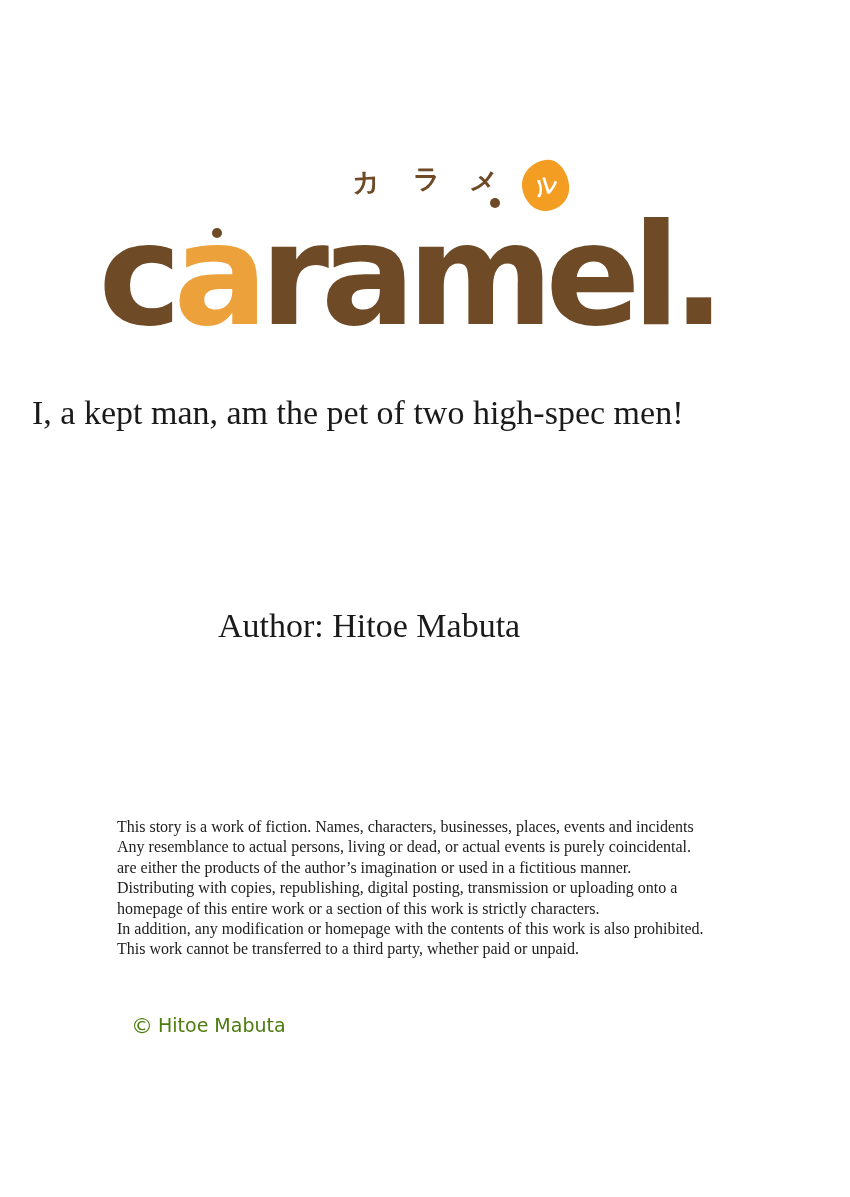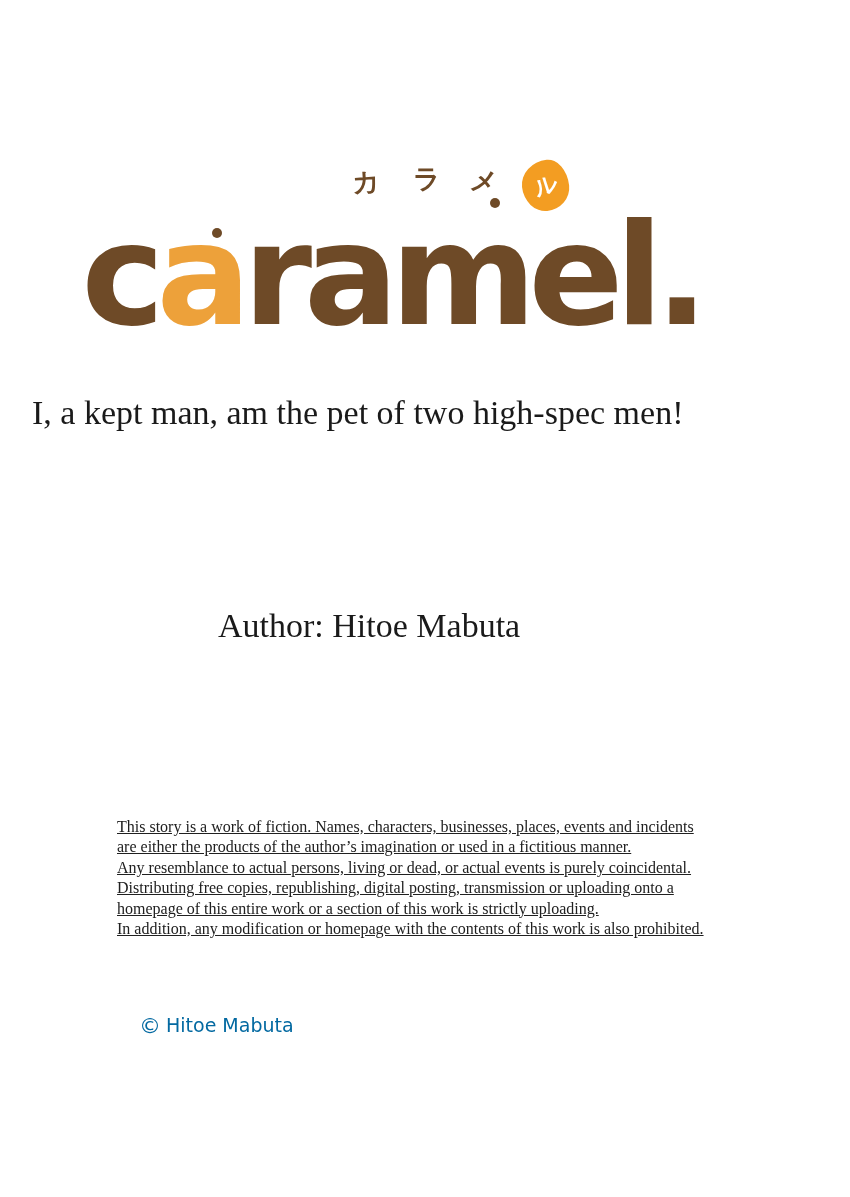--- a/index.html
+++ b/index.html
@@ -37,21 +37,21 @@
     border-radius:58% 42% 52% 48% / 48% 55% 45% 52%;
     transform:rotate(-6deg);
     display:flex;align-items:center;justify-content:center;
   }
   .blob .ru{
     font-family:"DejaVu Sans", sans-serif;font-weight:bold;
     font-size:23px;line-height:1;color:var(--blob_text);
     transform:rotate(-12deg);
   }
   .wordmark{
-    position:absolute;left:0;top:206px;width:782px;
+    position:absolute;left:17px;top:206px;width:782px;
     text-align:center;white-space:nowrap;
     font-family:"DejaVu Sans", sans-serif;font-weight:bold;
     font-size:140px;line-height:1;letter-spacing:-8px;
     color:var(--brown);
   }
   .wordmark .lt{display:inline;}
   .wordmark .lt.orange{color:var(--orange);}
   .deco-dot{
     position:absolute;width:10px;height:10px;border-radius:50%;
     background:var(--brown);
@@ -68,26 +68,26 @@
   }
   .credit{
     position:absolute;left:218px;font-size:34px;line-height:1.15;
     color:var(--title_text);white-space:nowrap;
   }
   .credit.author{top:606px;}
   .credit.publisher{top:678px;}
   .disclaimer{
     position:absolute;left:117px;top:817px;
     font-size:16px;line-height:20.4px;
-    color:var(--body_text);white-space:nowrap;text-decoration:underline;
+    color:var(--body_text);white-space:nowrap;
   }
   .copyright{
     position:absolute;left:131px;top:1012px;
     font-family:"DejaVu Sans", sans-serif;
-    font-size:19px;line-height:1.3;color:#0369a1;white-space:nowrap;margin-left:8px;
+    font-size:19px;line-height:1.3;color:#4d7c0f;white-space:nowrap;
   }
   .copyright .sym{font-size:22px;vertical-align:-1px;margin-right:5px;}
 </style>
 </head>
 <body>
 
 <div class="page">
 
   <div class="logo">
     <span class="kata kata-ka">カ</span>
@@ -102,24 +102,25 @@
     <span class="deco-dot dot1"></span>
     <span class="deco-dot dot2"></span>
   </div>
 
   <div class="title">I, a kept man, am the pet of two high-spec men!</div>
 
   <div class="credit author">Author: Hitoe Mabuta</div>
 
   <div class="disclaimer">
     <div>This story is a work of fiction. Names, characters, businesses, places, events and incidents</div>
+    <div>Any resemblance to actual persons, living or dead, or actual events is purely coincidental.</div>
     <div>are either the products of the author’s imagination or used in a fictitious manner.</div>
-    <div>Any resemblance to actual persons, living or dead, or actual events is purely coincidental.</div>
-    <div>Distributing free copies, republishing, digital posting, transmission or uploading onto a</div>
-    <div>homepage of this entire work or a section of this work is strictly uploading.</div>
+    <div>Distributing with copies, republishing, digital posting, transmission or uploading onto a</div>
+    <div>homepage of this entire work or a section of this work is strictly characters.</div>
     <div>In addition, any modification or homepage with the contents of this work is also prohibited.</div>
+    <div>This work cannot be transferred to a third party, whether paid or unpaid.</div>
   </div>
 
   <div class="copyright">
     <span class="sym">©</span><span>Hitoe Mabuta</span>
   </div>
 
 </div>
 
 </body></html>

